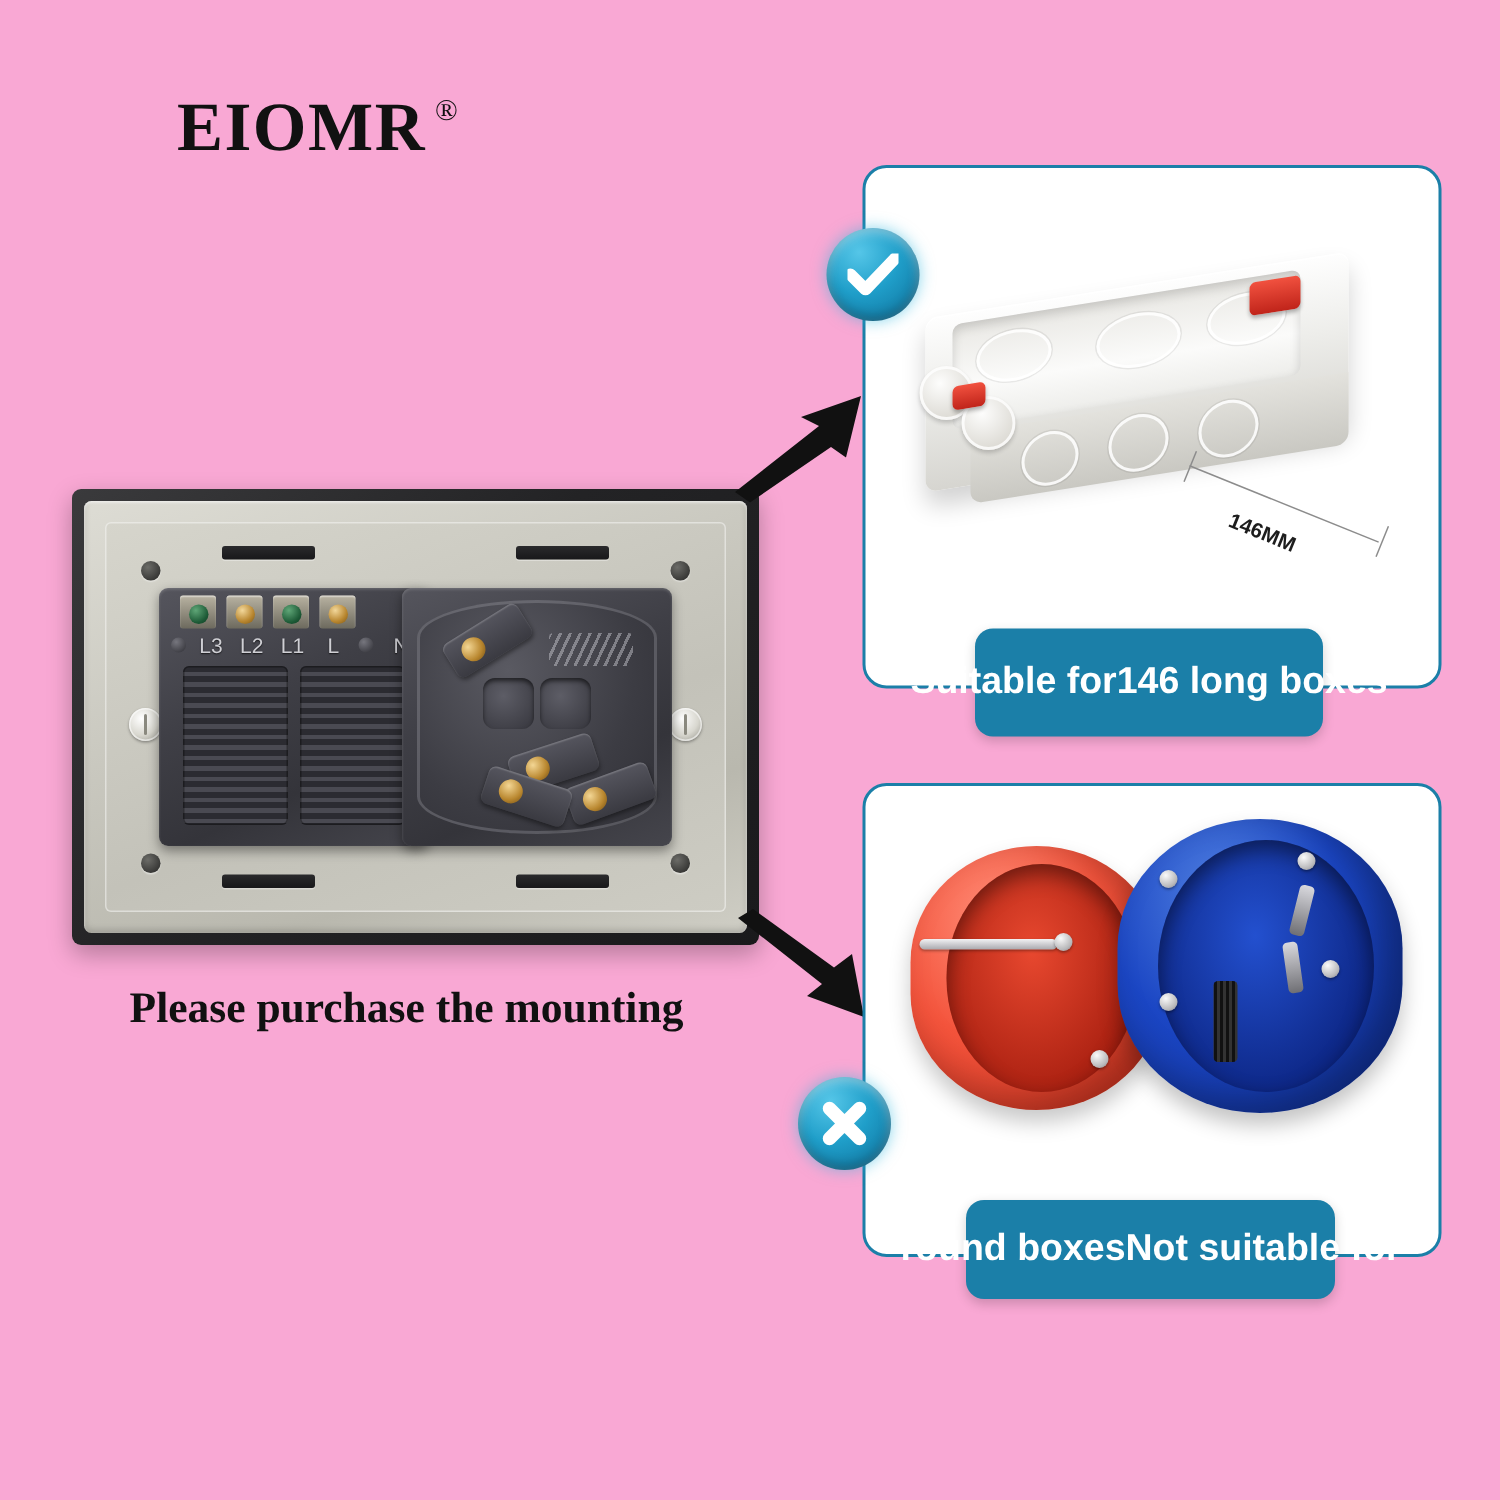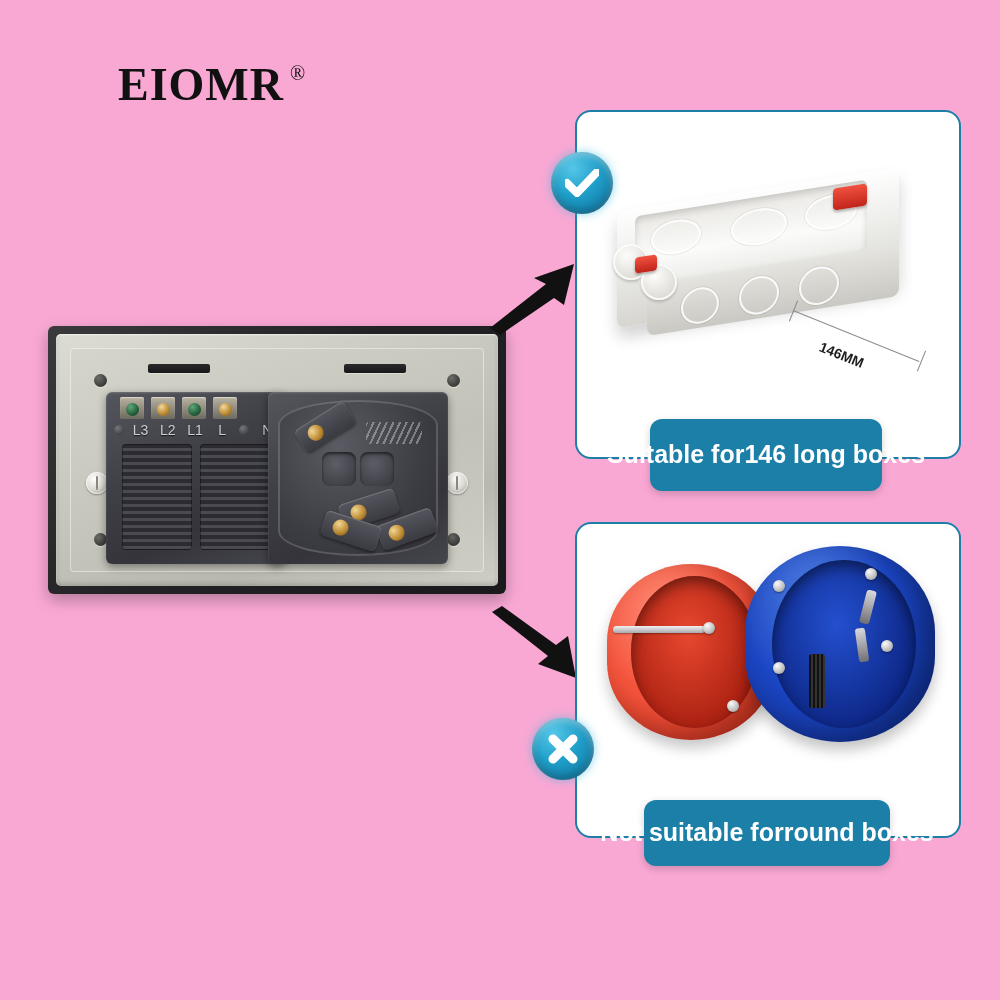--- a/index.html
+++ b/index.html
@@ -26,21 +26,21 @@
   
   #caption{
     position:absolute;left:36px;top:652px;width:470px;text-align:center;
     font-family:"Liberation Serif", serif;font-weight:700;font-size:29px;
     color:#111;line-height:1.42;
   }
   #caption .l{display:block;}
 
   
   #panel-product{
-    position:absolute;left:48px;top:326px;width:458px;height:268px;
+    position:absolute;left:48px;top:326px;width:458px;height:304px;
   }
   .panel-frame{
     position:absolute;inset:0;border-radius:6px;
     background:linear-gradient(135deg,#3a3a3c 0%,#232325 45%,#1a1a1c 100%);
     box-shadow:0 6px 16px rgba(0,0,0,.28);
   }
   .panel-face{
     position:absolute;left:8px;top:8px;right:8px;bottom:8px;border-radius:5px;
     background:linear-gradient(160deg,#dddcd4 0%,#c9c8bf 40%,#b9b8ae 75%,#cfcec5 100%);
     box-shadow:inset 0 1px 2px rgba(255,255,255,.7), inset 0 -2px 5px rgba(0,0,0,.18);
@@ -371,20 +371,21 @@
               <div class="sock-mark"></div>
             </div>
           </div>
 
         </div>
       </div>
     </div>
   </div>
 
   <div id="caption">
+    <span class="l">Please purchase the mounting</span>
   </div>
 
   <svg class="arrow" id="arrow-to-suitable" width="96" height="78" viewBox="0 0 96 78">
     <path d="M6 70 L62 26 L50 20 L90 6 L80 47 L70 40 L16 77 Z" fill="#111111"></path>
   </svg>
 
   <svg class="arrow" id="arrow-to-not-suitable" width="96" height="80" viewBox="0 0 96 80">
     <path d="M6 8 L62 52 L52 60 L90 74 L82 32 L70 41 L16 2 Z" fill="#111111"></path>
   </svg>
 
@@ -452,17 +453,17 @@
     </div>
   </div>
 
   <div class="badge" id="badge-not-suitable">
     <svg width="32" height="32" viewBox="0 0 32 32">
       <path d="M6 6 L26 26 M26 6 L6 26" stroke="#ffffff" stroke-width="9" stroke-linecap="round"></path>
     </svg>
   </div>
 
   <div class="banner" id="banner-not-suitable">
+    <span>round boxes</span>
     <span>Not suitable for</span>
-    <span>round boxes</span>
   </div>
 
 </div>
 
 </body></html>

